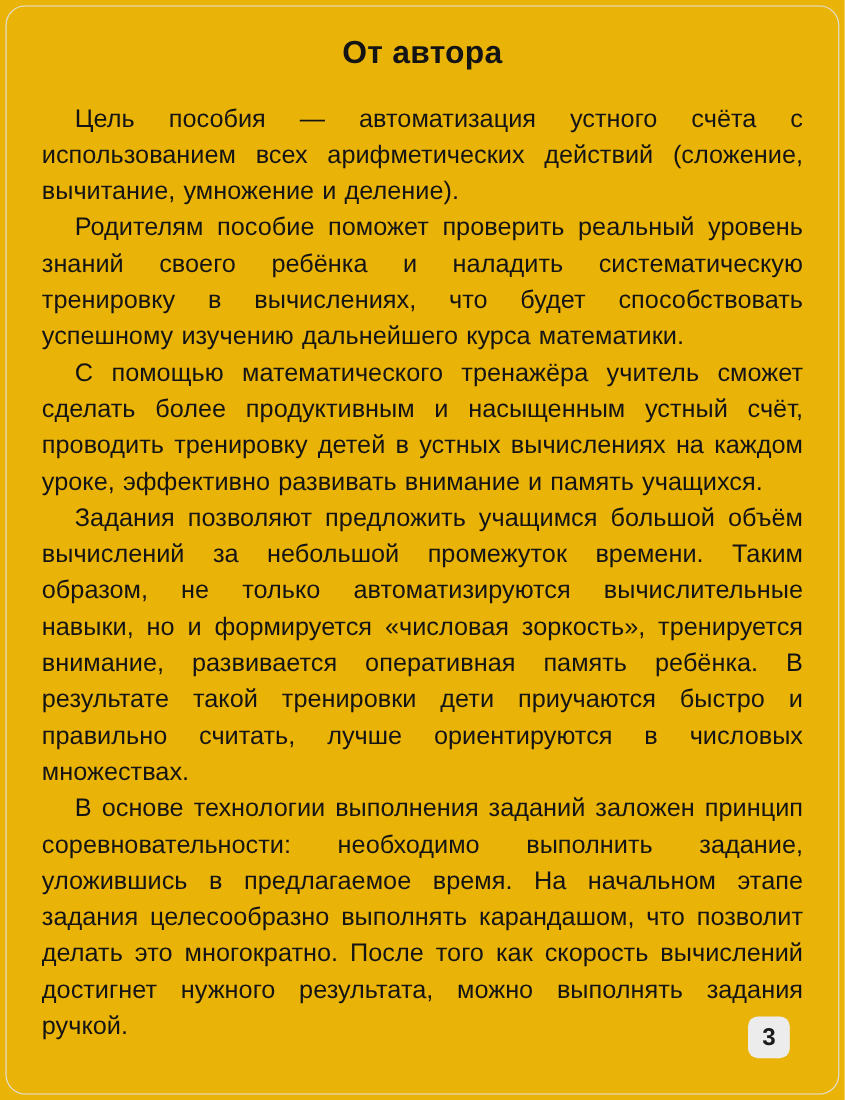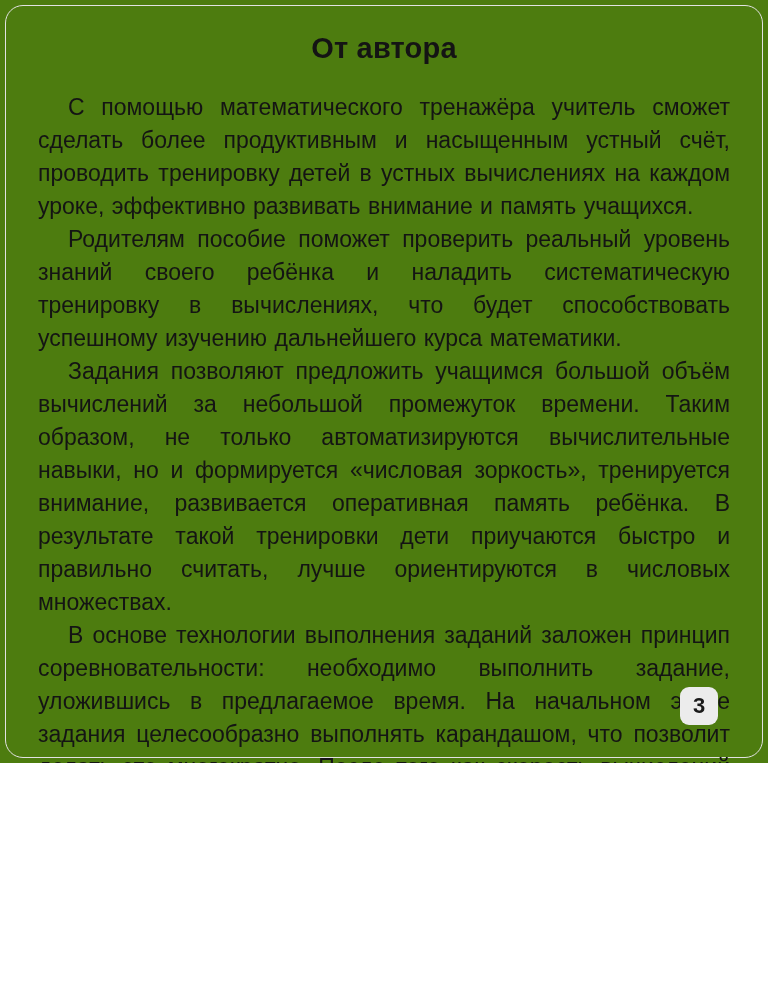--- a/index.html
+++ b/index.html
@@ -3,22 +3,22 @@
 <meta charset="utf-8">
 <style>
   html, body {
     margin: 0;
     padding: 0;
     background: #ffffff;
   }
   .page {
     position: relative;
     width: 768px;
-    height: 763px;
-    background: #4d7c0f;
+    height: 1000px;
+    background: #eab308;
     box-sizing: border-box;
     font-family: "Liberation Sans", sans-serif;
     color: #141414;
     overflow: hidden;
   }
   .page-border {
     position: absolute;
     inset: 5px;
     border: 1px solid #e2e2e2;
     border-radius: 18px;
@@ -65,22 +65,23 @@
 </style>
 </head>
 <body>
 
 <div class="page">
   <div class="page-border"></div>
 
   <div class="content">
     <h1 class="title">От автора</h1>
 
+    <p class="para">Цель пособия — автоматизация устного счёта с использованием всех арифметических действий (сложение, вычитание, умножение и деление).</p>
+    <p class="para">Родителям пособие поможет проверить реальный уровень знаний своего ребёнка и наладить систематическую тренировку в вычислениях, что будет способствовать успешному изучению дальнейшего курса математики.</p>
     <p class="para">С помощью математического тренажёра учитель сможет сделать более продуктивным и насыщенным устный счёт, проводить тренировку детей в устных вычислениях на каждом уроке, эффективно развивать внимание и память учащихся.</p>
-    <p class="para">Родителям пособие поможет проверить реальный уровень знаний своего ребёнка и наладить систематическую тренировку в вычислениях, что будет способствовать успешному изучению дальнейшего курса математики.</p>
     <p class="para">Задания позволяют предложить учащимся большой объём вычислений за небольшой промежуток времени. Таким образом, не только автоматизируются вычислительные навыки, но и формируется «числовая зоркость», тренируется внимание, развивается оперативная память ребёнка. В результате такой тренировки дети приучаются быстро и правильно считать, лучше ориентируются в числовых множествах.</p>
     <p class="para">В основе технологии выполнения заданий заложен принцип соревновательности: необходимо выполнить задание, уложившись в предлагаемое время. На начальном этапе задания целесообразно выполнять карандашом, что позволит делать это многократно. После того как скорость вычислений достигнет нужного результата, можно выполнять задания ручкой.</p>
   </div>
 
   <div class="page-number-badge">
     <span>3</span>
   </div>
 </div>
 
 </body></html>

